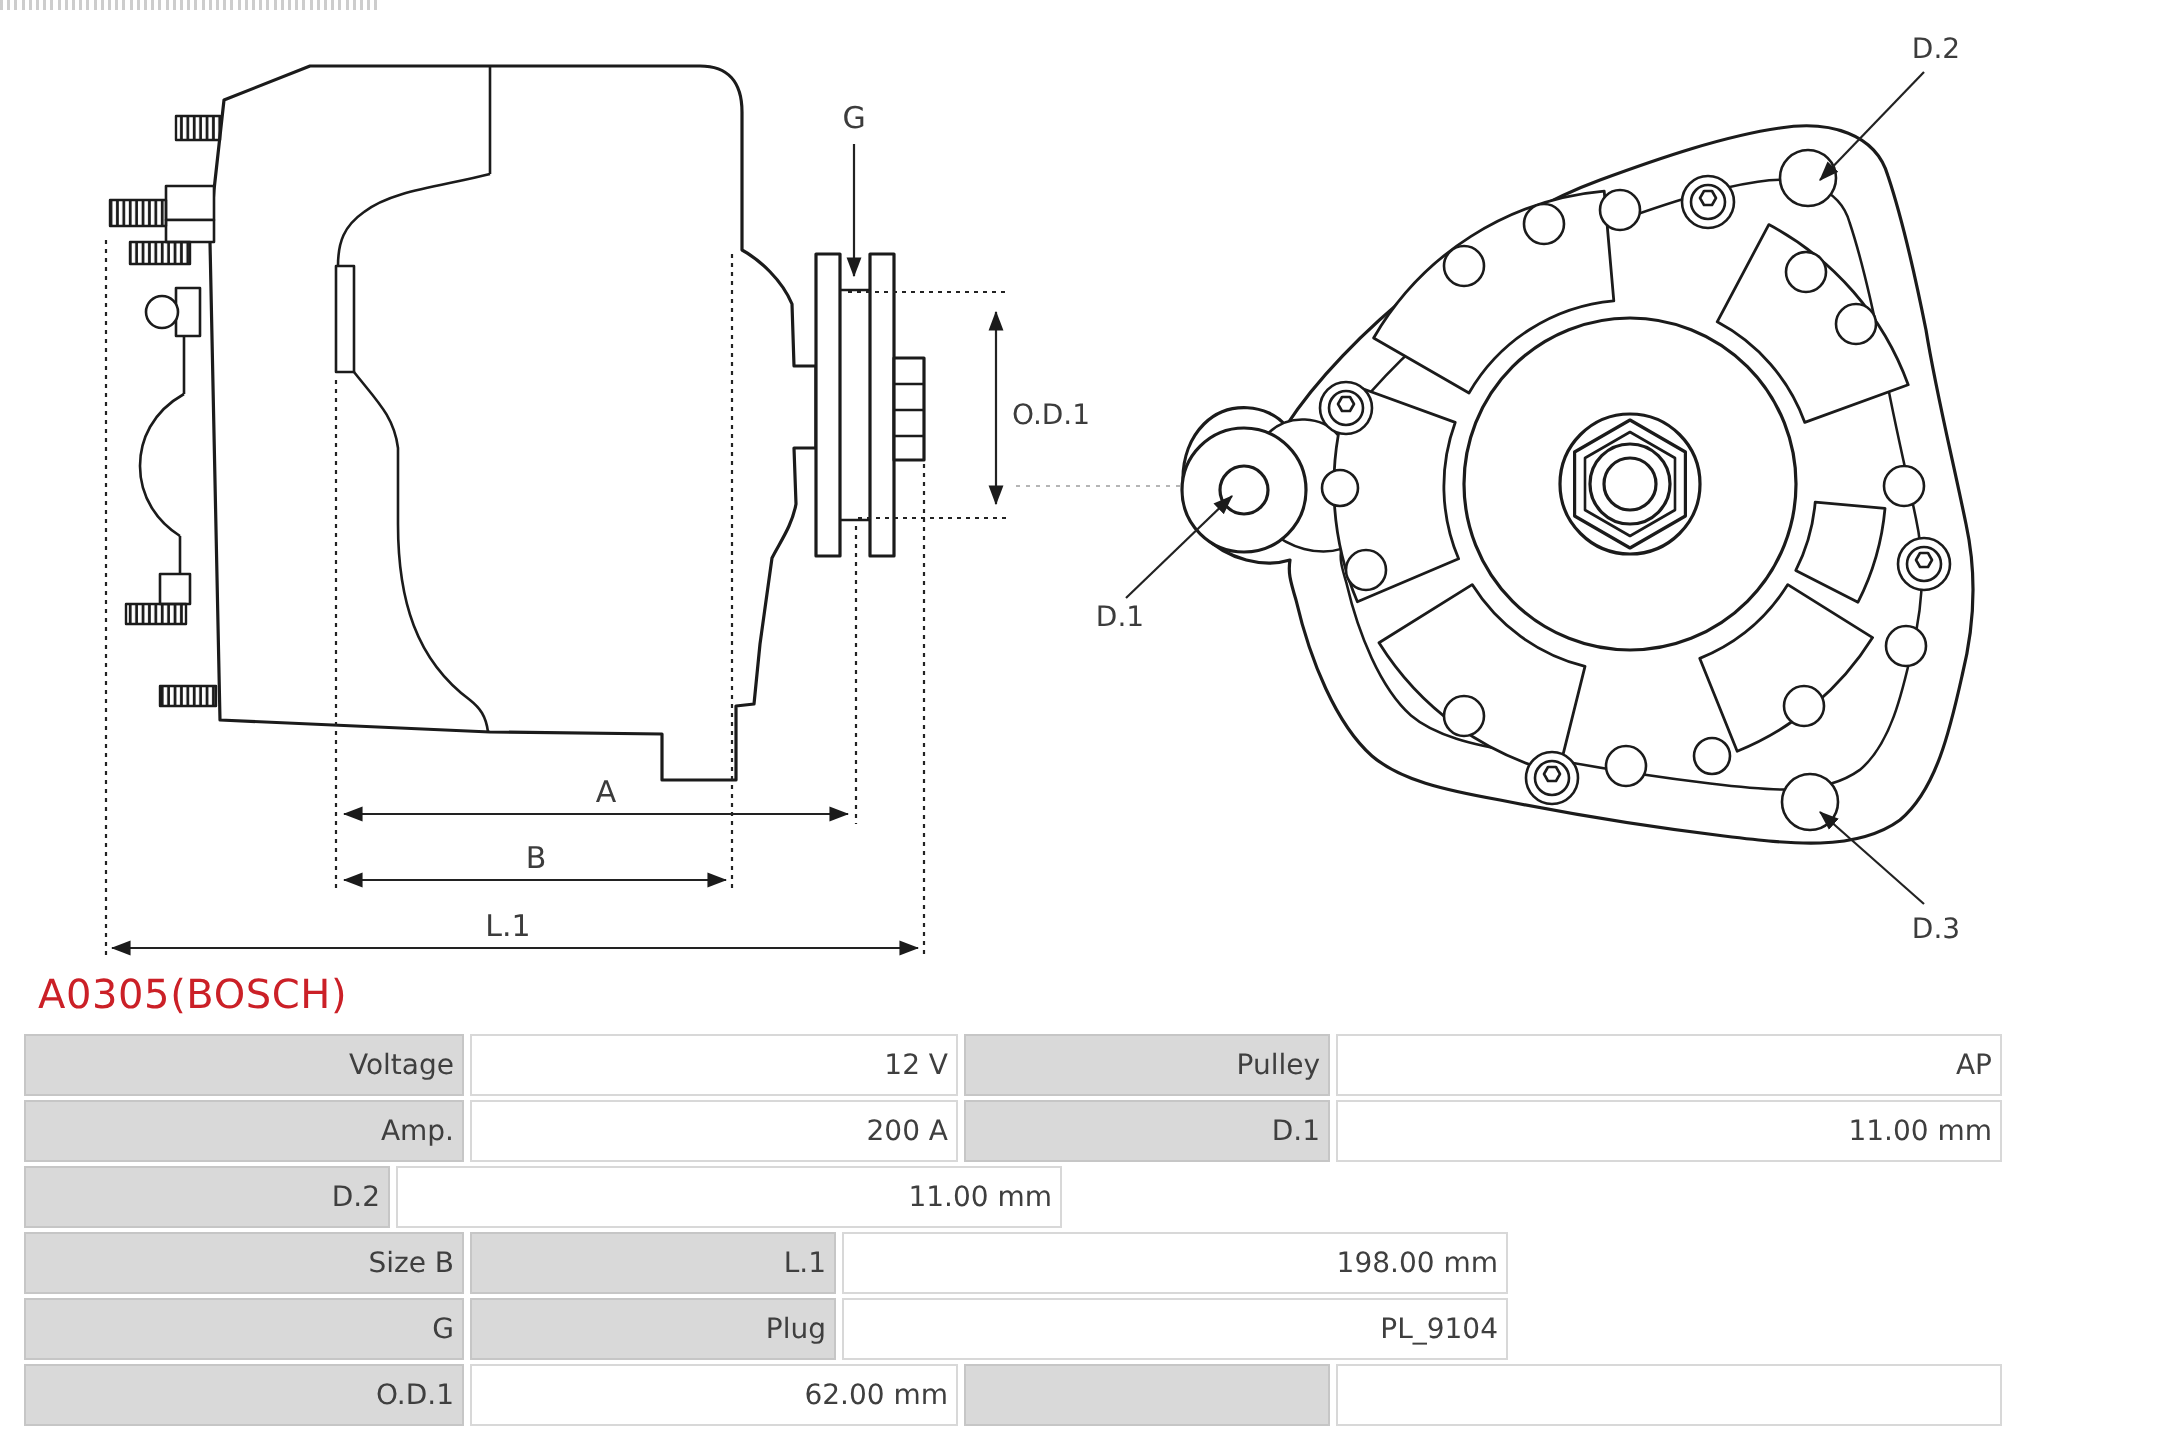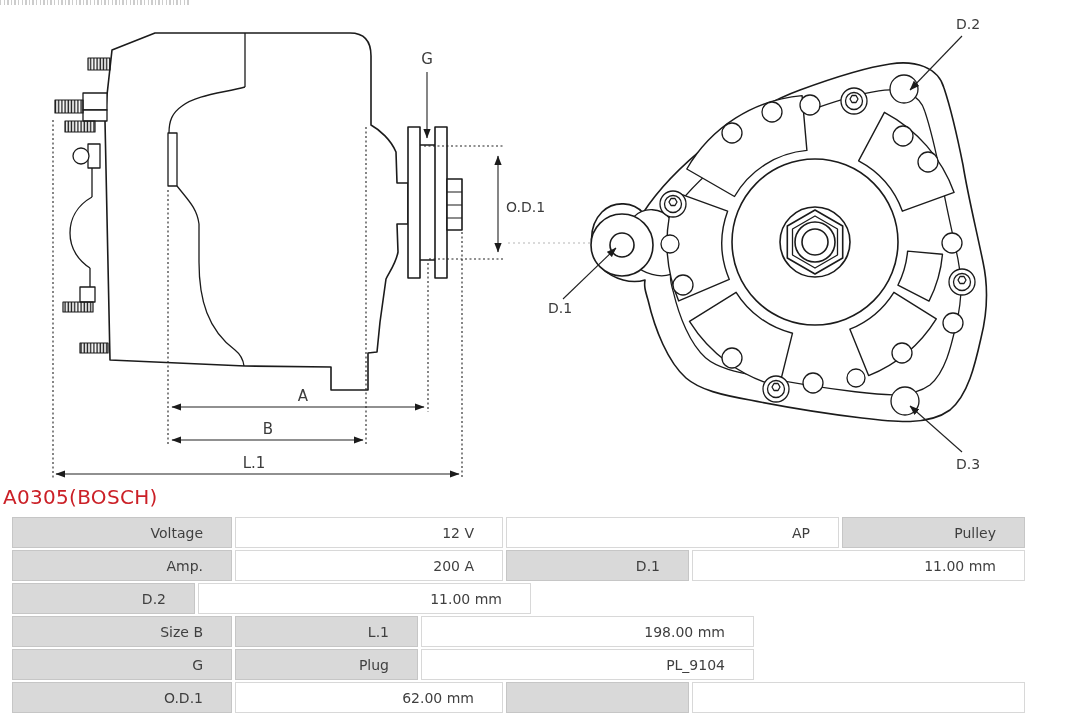--- a/index.html
+++ b/index.html
@@ -4,28 +4,28 @@
 <style>
   html,body{margin:0;padding:0;background:#fff;}
   .stage{position:relative;width:1080px;height:720px;background:#fff;overflow:hidden;
          font-family:"DejaVu Sans",sans-serif;}
   .logo-frag{position:absolute;left:0;top:0;width:190px;height:5px;
              background:repeating-linear-gradient(90deg,#c4c4c4 0 1.5px,#fff 1.5px 3.6px);
              opacity:.85;}
   svg.diagram{position:absolute;left:0;top:0;}
   svg.diagram text{font-family:"DejaVu Sans",sans-serif;font-size:15px;fill:#3c3c3c;}
   svg.diagram text.small{font-size:14px;}
-  .part-title{position:absolute;left:3px;top:485px;font-size:20px;color:#cb2027;
+  .part-title{position:absolute;left:19px;top:485px;font-size:20px;color:#cb2027;
               letter-spacing:.3px;}
   .spec-table{position:absolute;left:12px;top:517px;display:flex;flex-direction:column;gap:2px;}
   .trow{display:flex;gap:3px;height:31px;}
   .cell{box-sizing:border-box;display:flex;align-items:center;justify-content:flex-end;
-        padding-right:28px;font-size:14px;color:#3f3f3f;}
+        padding-right:4px;font-size:14px;color:#3f3f3f;}
   .lbl{background:#d9d9d9;border:1px solid #c6c6c6;width:220px;}
-  .val{background:#ffffff;border:1px solid #d8d8d8;width:268px;}
+  .val{background:#ffffff;border:1px solid #d8d8d8;width:244px;}
   .lbl.c3{width:183px;}
   .val.c4{width:333px;}
 </style>
 </head>
 <body>
 
 <div class="stage">
 
   <div class="logo-frag"></div>
 
@@ -189,22 +189,22 @@
     <text x="560" y="313" text-anchor="middle" class="small">D.1</text>
     <text x="968" y="469" text-anchor="middle" class="small">D.3</text>
   </svg>
 
   <div class="part-title">A0305(BOSCH)</div>
 
   <div class="spec-table" id="spec-table">
     <div class="trow">
       <div class="cell lbl">Voltage</div>
       <div class="cell val">12 V</div>
+      <div class="cell lbl c3">Pulley</div>
       <div class="cell val c4">AP</div>
-      <div class="cell lbl c3">Pulley</div>
     </div>
 
     <div class="trow">
       <div class="cell lbl">Amp.</div>
       <div class="cell val">200 A</div>
       <div class="cell lbl c3">D.1</div>
       <div class="cell val c4">11.00 mm</div>
     </div>
 
     <div class="trow">

